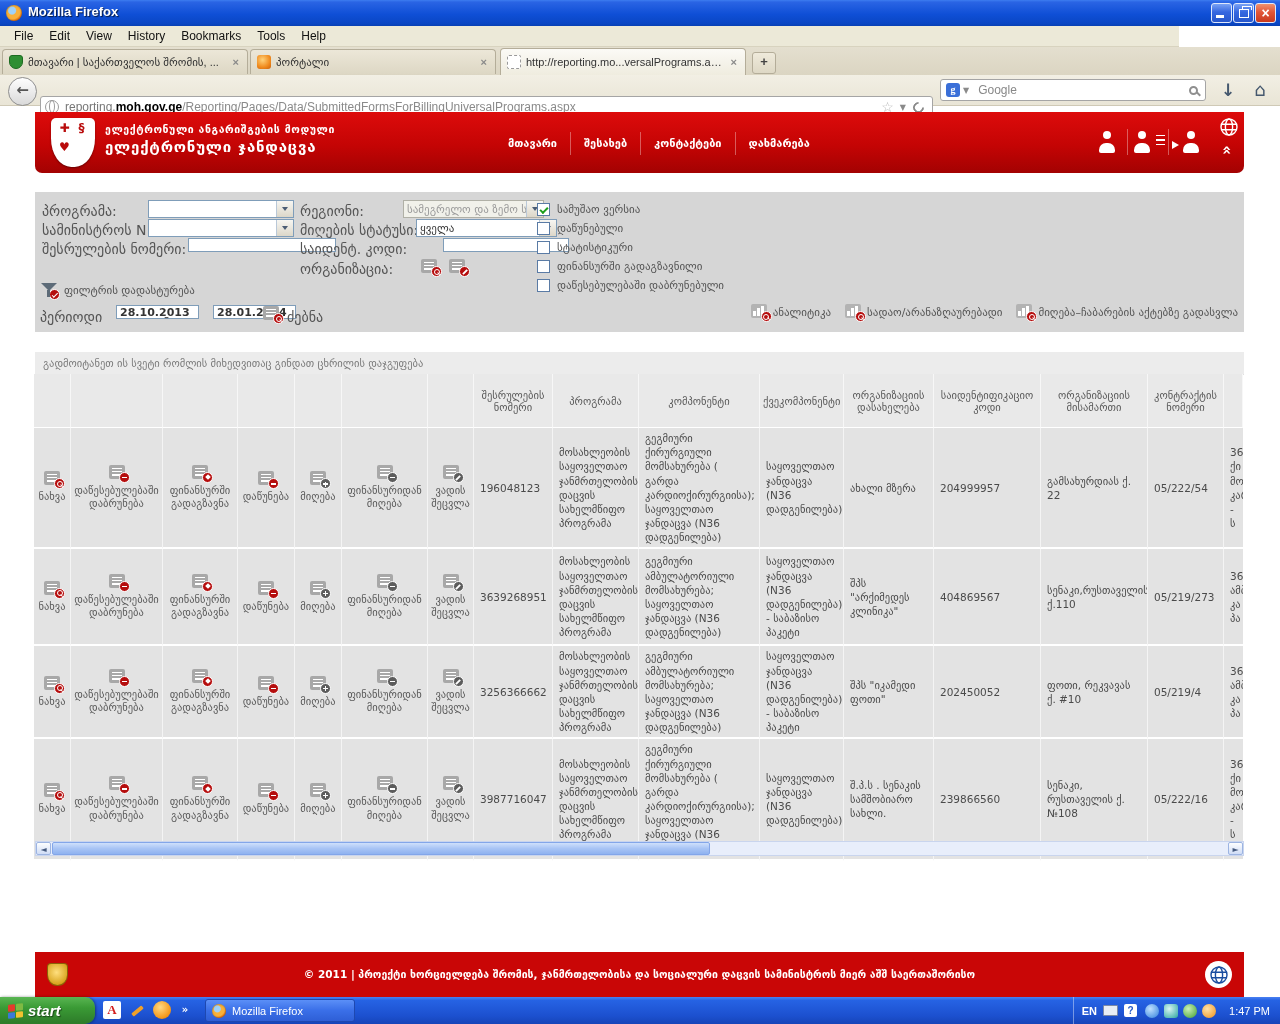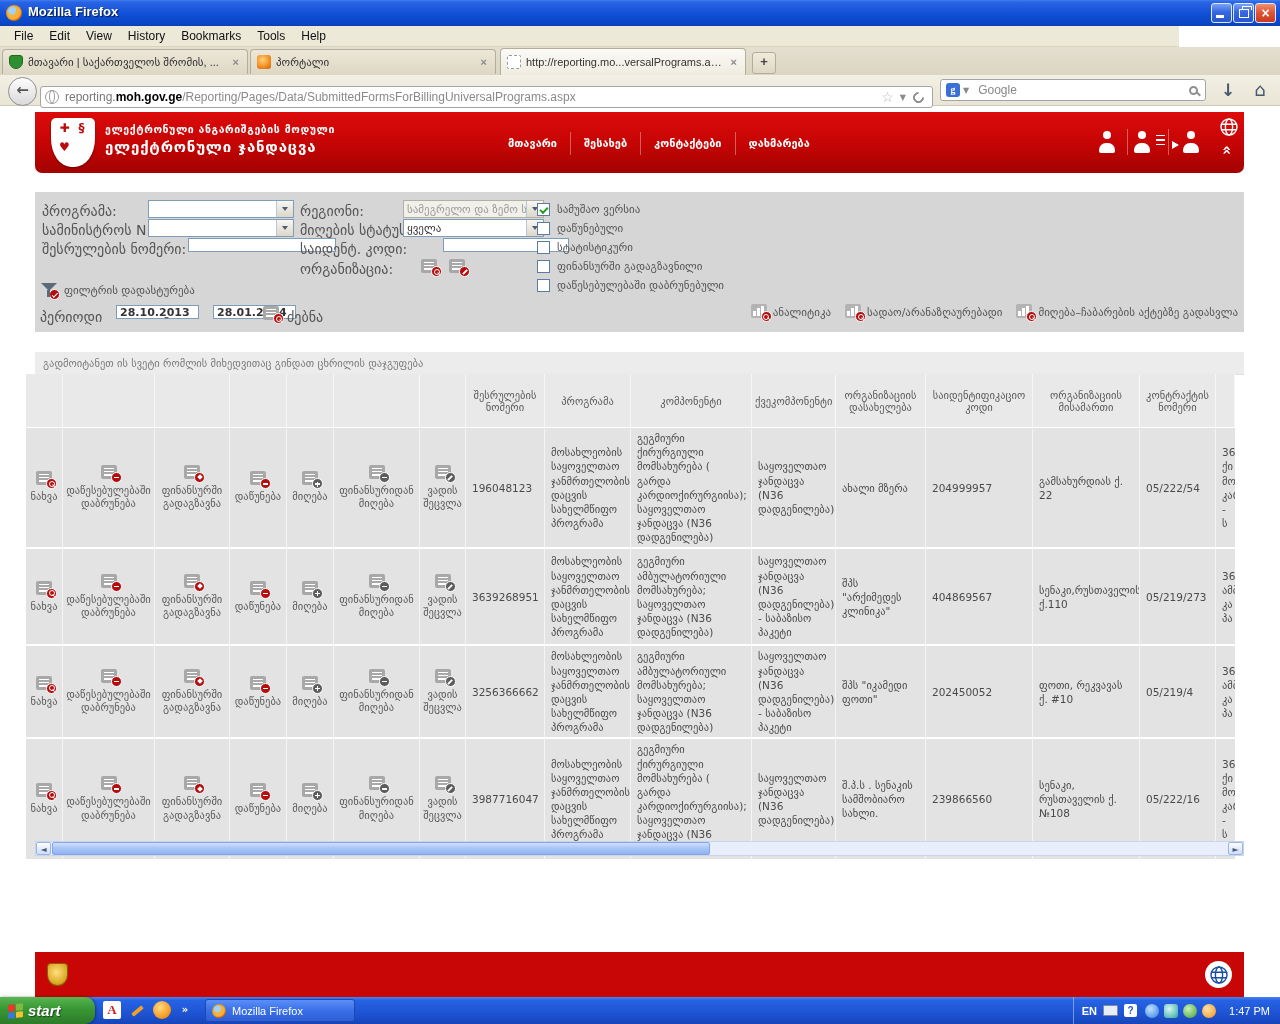--- a/index.html
+++ b/index.html
@@ -41,21 +41,21 @@
   .fav.gov{background:#2f8f33;border-radius:3px 3px 50% 50%;border:1px solid #1d6b21;box-sizing:border-box;}
   .fav.portal{background:radial-gradient(circle at 40% 35%,#ffd27a,#f08a1d 60%,#c9600a);border-radius:3px;}
   .fav.blank{border:1px dashed #9a9a9a;border-radius:2px;box-sizing:border-box;background:#fff;}
   .newtab{position:absolute;left:752px;top:5px;width:22px;height:20px;border:1px solid #b4ad99;border-radius:3px;
     background:linear-gradient(#efeadb,#ded8c5);text-align:center;font:bold 13px/18px "Liberation Sans",sans-serif;color:#444;}
 
   
   .navbar{left:0;top:75px;width:1280px;height:30px;background:linear-gradient(#f2efe4,#e9e5d6);border-bottom:1px solid #cfc9b6;}
   .backbtn{position:absolute;left:8px;top:77px;width:27px;height:27px;border-radius:50%;border:1px solid #8f8f8f;
     background:linear-gradient(#fefefe,#d9d9d9);text-align:center;font:bold 15px/25px "DejaVu Sans",sans-serif;color:#555;}
-  .urlfield{position:absolute;left:40px;top:86px;width:893px;height:22px;background:#fff;border:1px solid #a5a5a5;
+  .urlfield{position:absolute;left:40px;top:96px;width:893px;height:22px;background:#fff;border:1px solid #a5a5a5;
     border-radius:3px;box-sizing:border-box;display:flex;align-items:center;padding:0 4px;}
   .globe-mini{width:14px;height:14px;border-radius:50%;border:1.5px solid #9a9a9a;position:relative;flex:0 0 auto;box-sizing:border-box;}
   .globe-mini:before{content:"";position:absolute;left:3px;top:-1px;width:4px;height:11px;border:1px solid #9a9a9a;border-radius:50%;}
   .url-text{font:12px "Liberation Sans",sans-serif;color:#777;margin-left:6px;white-space:nowrap;overflow:hidden;flex:1;}
   .url-text .dom{color:#000;font-weight:bold;}
   .url-text .path{color:#8a8a8a;}
   .url-star{color:#b9b9b9;font:14px "DejaVu Sans",sans-serif;margin:0 3px;}
   .url-caret{color:#8a8a8a;font:8px "DejaVu Sans",sans-serif;margin:0 3px;}
   .reload{width:11px;height:11px;border:2px solid #8a8a8a;border-radius:50%;border-top-color:transparent;
     transform:rotate(45deg);margin:0 4px;box-sizing:border-box;}
@@ -147,21 +147,21 @@
   .fbtn{position:absolute;display:flex;align-items:flex-start;}
   .fbtn .lbl{font-size:11px;color:#555;margin-left:6px;margin-top:2px;}
   .rightlinks{position:absolute;right:6px;top:112px;display:flex;align-items:flex-start;}
   .rlink{display:flex;align-items:flex-start;margin-left:14px;}
   .rlink .lbl{font-size:11px;color:#555;margin-left:6px;margin-top:2px;white-space:nowrap;}
 
   
   .groupbar{left:35px;top:352px;width:1209px;height:22px;background:#ececec;border-bottom:1px solid #e0e0e0;
     display:flex;align-items:center;}
   .groupbar span{font-size:10.5px;color:#7a7a7a;margin-left:8px;}
-  .grid{left:26px;top:374px;width:1050px;}
+  .grid{left:34px;top:374px;width:1050px;}
   table.grid-t{border-collapse:separate;border-spacing:0;table-layout:fixed;width:1209px;}
   .grid-t th{height:54px;background:#e9e9e9;border-right:1px solid #f7f7f7;border-bottom:1px solid #fff;
     font:10.5px "DejaVu Sans",sans-serif;font-weight:normal;color:#5a5a5a;text-align:center;vertical-align:middle;
     padding:2px 3px;box-sizing:border-box;}
   .grid-t td{background:#e3e3e3;border-right:1px solid #f4f4f4;border-bottom:2px solid #fff;
     font-size:10.5px;color:#4a4a4a;vertical-align:middle;padding:3px 6px;box-sizing:border-box;line-height:1.35;
     overflow:hidden;}
   .grid-t td.action-td{text-align:center;padding:2px;}
   .act-wrap{display:flex;flex-direction:column;align-items:center;}
   .act-lbl{font-size:10.5px;color:#5a5a5a;margin-top:5px;line-height:1.3;}
@@ -336,21 +336,21 @@
       <span class="val">სამეგრელო და ზემო სვა</span>
       <span class="arrowbox"></span>
     </span>
 
   <span class="flbl" style="left:7px;top:30px;">სამინისტროს N:</span>
   <span class="dd" style="left:113px;top:27px;width:146px;">
       <span class="val"></span>
       <span class="arrowbox"></span>
     </span>
   <span class="flbl" style="left:265px;top:30px;">მიღების სტატუსი:</span>
-  <span class="dd" style="left:368px;top:27px;width:141px;">
+  <span class="dd" style="left:381px;top:27px;width:141px;">
       <span class="val">ყველა</span>
       <span class="arrowbox"></span>
     </span>
 
   <span class="flbl" style="left:7px;top:49px;">შესრულების ნომერი:</span>
   <input class="tin" style="left: 113px; top: 46px; width: 148px;">
   <span class="flbl" style="left:265px;top:49px;">საიდენტ. კოდი:</span>
   <input class="tin" style="left: 368px; top: 46px; width: 126px;">
 
   <span class="flbl" style="left:265px;top:69px;">ორგანიზაცია:</span>
@@ -748,20 +748,21 @@
 </div>
 
 <div class="abs hscroll">
   <span class="harrow" style="left:0;">◄</span>
   <span class="hthumb"></span>
   <span class="harrow" style="right:0;">►</span>
 </div>
 
 <div class="abs footer">
   <span class="coat"></span>
+  <span class="fl">© 2011 | პროექტი ხორციელდება შრომის, ჯანმრთელობისა და სოციალური დაცვის სამინისტროს მიერ აშშ საერთაშორისო</span>
   <span class="ftr-globe">
     <svg width="20" height="20" viewBox="0 0 20 20">
         <g fill="none" stroke="#1a4ea0" stroke-width="1.4">
           <circle cx="10" cy="10" r="8"></circle>
           <ellipse cx="10" cy="10" rx="3.6" ry="8"></ellipse>
           <path d="M2.4 7.2h15.2M2.4 12.8h15.2"></path>
         </g>
       </svg>
   </span>
 </div>

